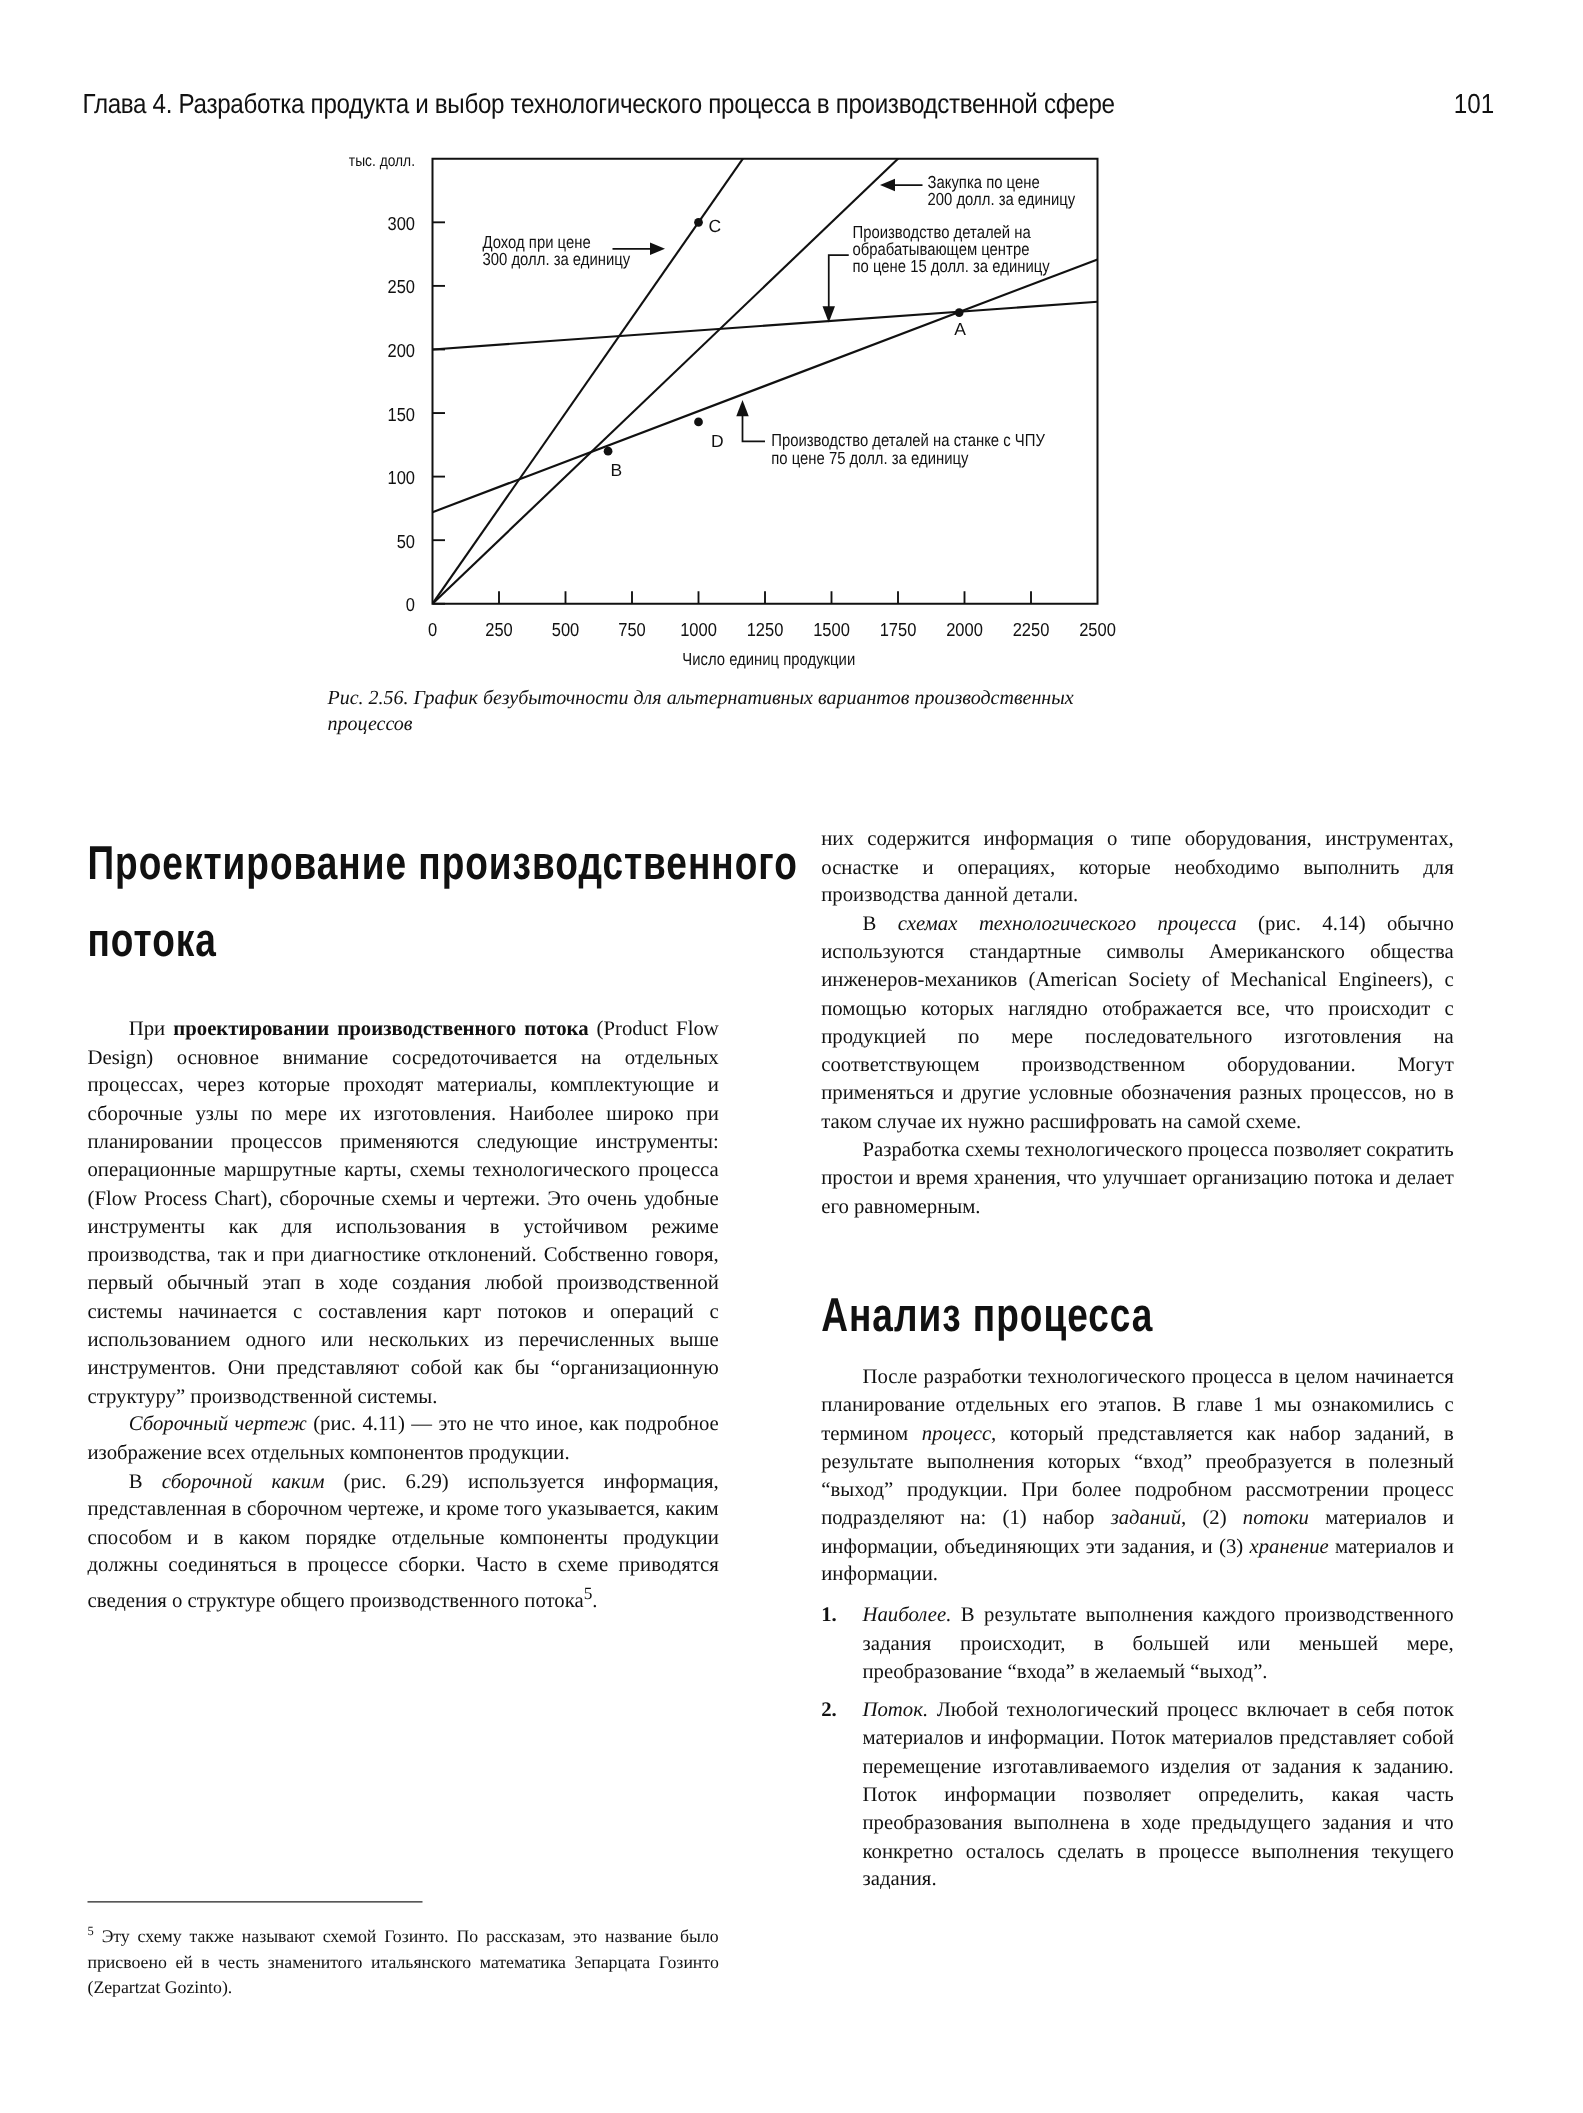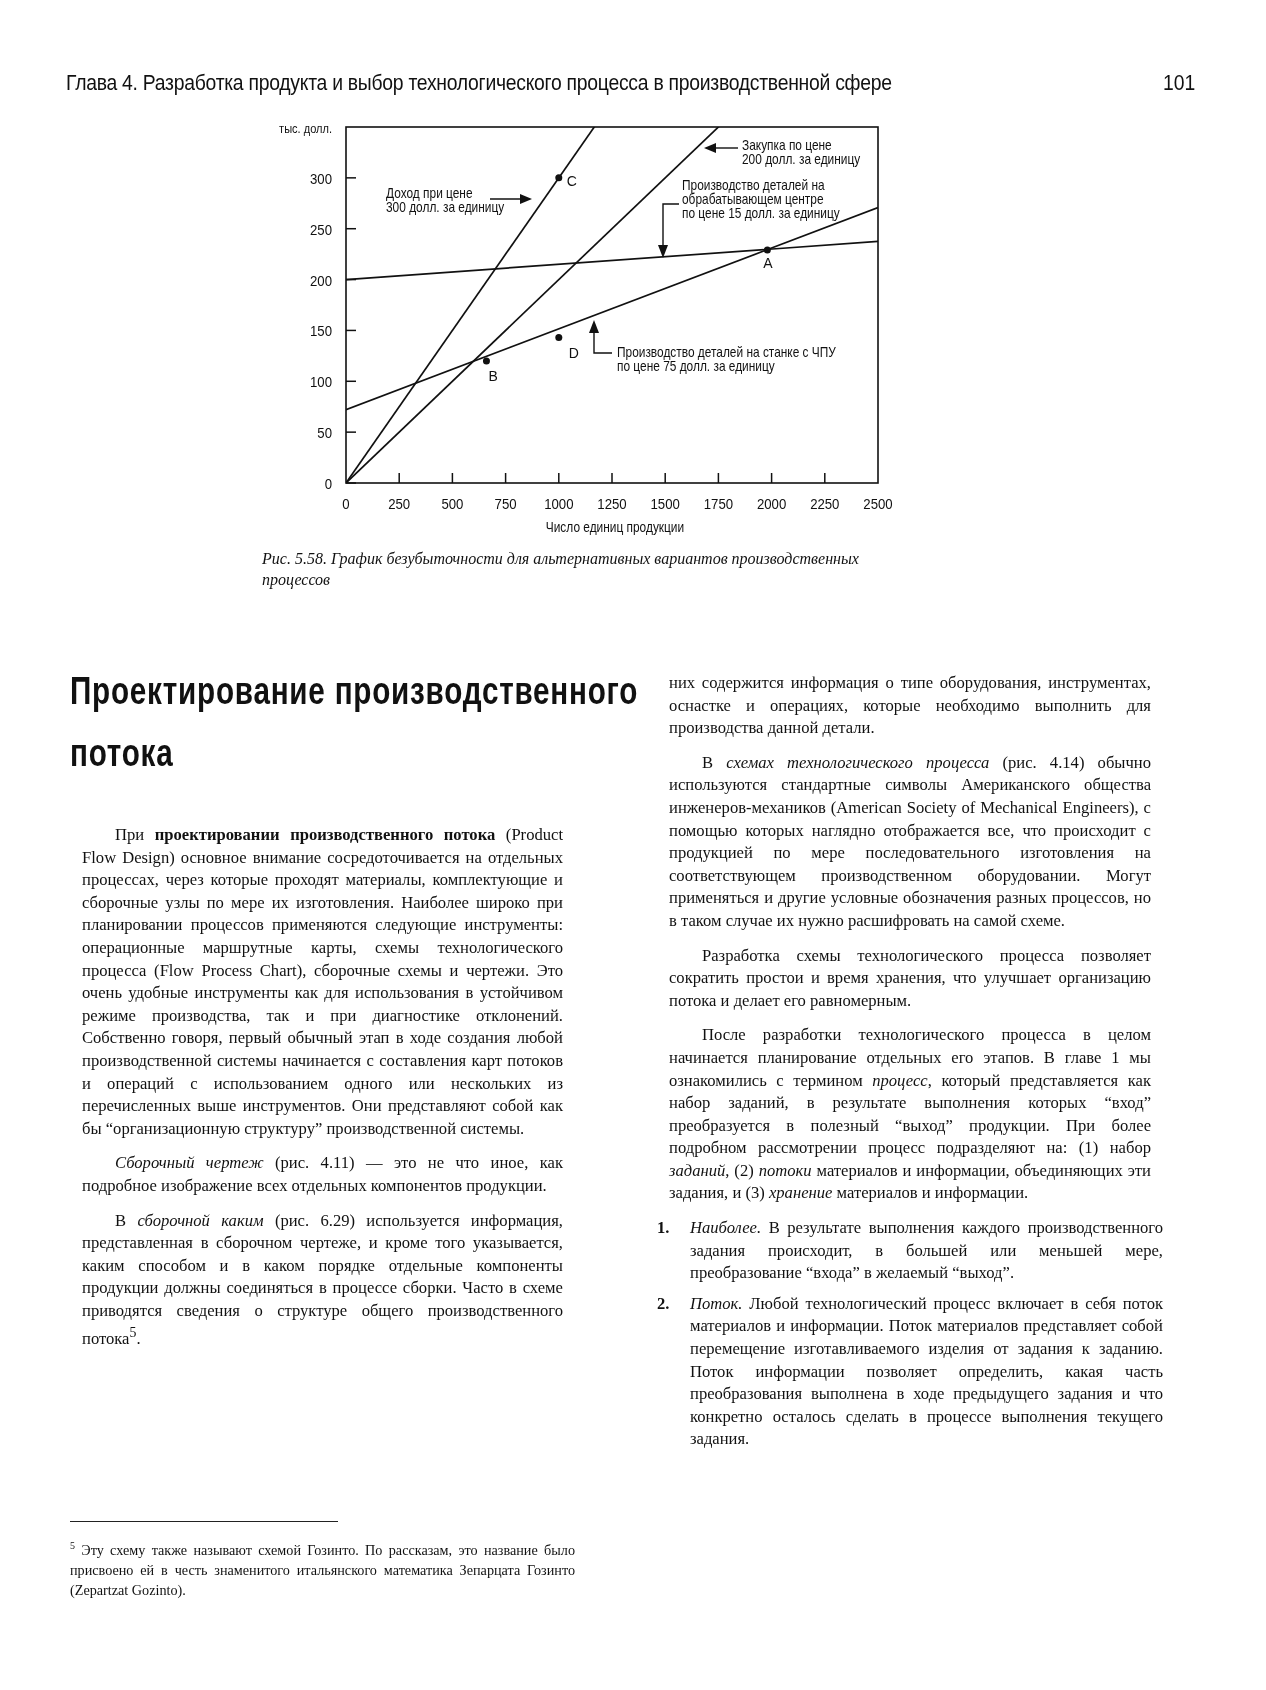--- a/index.html
+++ b/index.html
@@ -3,21 +3,21 @@
 <meta charset="utf-8">
 <style>
   html,body{margin:0;padding:0;background:#fff;}
   body{width:1266px;height:1690px;position:relative;overflow:hidden;color:#111;font-family:"Liberation Serif","DejaVu Serif",serif;}
   .running-head{position:absolute;left:66px;top:70px;font-family:"Liberation Sans","DejaVu Sans",sans-serif;font-size:22px;letter-spacing:-0.3px;transform:scaleX(0.88);transform-origin:left top;white-space:nowrap;}
   .page-num{position:absolute;left:1163px;top:70px;font-family:"Liberation Sans","DejaVu Sans",sans-serif;font-size:22px;transform:scaleX(0.88);transform-origin:left top;}
   #chart{position:absolute;left:0;top:0;width:1266px;height:560px;}
   #chart text{font-family:"Liberation Sans","DejaVu Sans",sans-serif;fill:#111;}
   .caption{position:absolute;left:262px;top:548px;width:660px;font-style:italic;font-size:16px;line-height:21px;}
   .col{position:absolute;font-size:16.6px;line-height:22.6px;text-align:justify;}
-  .col p{margin:12px;text-indent:33px;}
+  .col p{margin:0;text-indent:33px;}
   .col-left{left:70px;top:660px;width:505px;}
   .col-right{left:657px;top:660px;width:506px;}
   .h-big{font-family:"Liberation Sans","DejaVu Sans",sans-serif;font-weight:bold;font-size:38px;line-height:62px;letter-spacing:1px;transform:scaleX(0.78);transform-origin:left top;white-space:nowrap;margin:0;}
   .h2-wrap{height:130px;}
   .gap{height:22px;}
   .h-right-wrap{margin:46px 0 28px 0;height:40px;}
   .list{margin:10px 0 0 0;padding:0;list-style:none;}
   .list li{position:relative;padding-left:33px;margin-bottom:8px;}
   .list .num{position:absolute;left:0;top:0;font-weight:bold;}
   .fn-rule{position:absolute;left:70px;top:1521px;width:268px;border-top:1.5px solid #222;}
@@ -110,38 +110,41 @@
       <polygon points="663,258 658,245 668,245" fill="#111"></polygon>
       <g transform="translate(617,357) scale(0.85,1)">
         <text x="0" y="0" font-size="14">Производство деталей на станке с ЧПУ</text>
         <text x="0" y="14" font-size="14">по цене 75 долл. за единицу</text>
       </g>
       <polyline points="612,353 594,353 594,330" fill="none" stroke="#111" stroke-width="1.4"></polyline>
       <polygon points="594,320 589,333 599,333" fill="#111"></polygon>
     </g>
 </svg>
 
-<div class="caption">Рис. 5.58. График безубыточности для альтернативных вариантов производственных процессов</div>
+<div class="caption">Рис. 2.56. График безубыточности для альтернативных вариантов производственных процессов</div>
 
 <div class="col col-left">
   <div class="h2-wrap">
     <div class="h-big">Проектирование производственного</div>
     <div class="h-big">потока</div>
   </div>
   <div class="gap"></div>
   <p><span>При </span><b>проектировании производственного потока</b><span> (Product Flow Design) основное внимание сосредоточивается на отдельных процессах, через которые проходят материалы, комплектующие и сборочные узлы по мере их изготовления. Наиболее широко при планировании процессов применяются следующие инструменты: операционные маршрутные карты, схемы технологического процесса (Flow Process Chart), сборочные схемы и чертежи. Это очень удобные инструменты как для использования в устойчивом режиме производства, так и при диагностике отклонений. Собственно говоря, первый обычный этап в ходе создания любой производственной системы начинается с составления карт потоков и операций с использованием одного или нескольких из перечисленных выше инструментов. Они представляют собой как бы “организационную структуру” производственной системы.</span></p>
   <p><i>Сборочный чертеж</i><span> (рис. 4.11) — это не что иное, как подробное изображение всех отдельных компонентов продукции.</span></p>
   <p><span>В </span><i>сборочной каким</i><span> (рис. 6.29) используется информация, представленная в сборочном чертеже, и кроме того указывается, каким способом и в каком порядке отдельные компоненты продукции должны соединяться в процессе сборки. Часто в схеме приводятся сведения о структуре общего производственного потока</span><sup>5</sup><span>.</span></p>
 </div>
 
 <div class="fn-rule"></div>
 <div class="footnote"><sup>5</sup><span> Эту схему также называют схемой Гозинто. По рассказам, это название было присвоено ей в честь знаменитого итальянского математика Зепарцата Гозинто (Zepartzat Gozinto).</span></div>
 
 <div class="col col-right">
   <p style="text-indent:0">них содержится информация о типе оборудования, инструментах, оснастке и операциях, которые необходимо выполнить для производства данной детали.</p>
   <p><span>В </span><i>схемах технологического процесса</i><span> (рис. 4.14) обычно используются стандартные символы Американского общества инженеров-механиков (American Society of Mechanical Engineers), с помощью которых наглядно отображается все, что происходит с продукцией по мере последовательного изготовления на соответствующем производственном оборудовании. Могут применяться и другие условные обозначения разных процессов, но в таком случае их нужно расшифровать на самой схеме.</span></p>
   <p>Разработка схемы технологического процесса позволяет сократить простои и время хранения, что улучшает организацию потока и делает его равномерным.</p>
+  <div class="h-right-wrap">
+      <div class="h-big">Анализ процесса</div>
+    </div>
   <p><span>После разработки технологического процесса в целом начинается планирование отдельных его этапов. В главе 1 мы ознакомились с термином </span><i>процесс</i><span>, который представляется как набор заданий, в результате выполнения которых “вход” преобразуется в полезный “выход” продукции. При более подробном рассмотрении процесс подразделяют на: (1) набор </span><i>заданий</i><span>, (2) </span><i>потоки</i><span> материалов и информации, объединяющих эти задания, и (3) </span><i>хранение</i><span> материалов и информации.</span></p>
   <ul class="list">
     <li><span class="num">1.</span><i>Наиболее.</i><span> В результате выполнения каждого производственного задания происходит, в большей или меньшей мере, преобразование “входа” в желаемый “выход”.</span></li>
     <li><span class="num">2.</span><i>Поток.</i><span> Любой технологический процесс включает в себя поток материалов и информации. Поток материалов представляет собой перемещение изготавливаемого изделия от задания к заданию. Поток информации позволяет определить, какая часть преобразования выполнена в ходе предыдущего задания и что конкретно осталось сделать в процессе выполнения текущего задания.</span></li>
   </ul>
 </div>
 
 </body></html>

